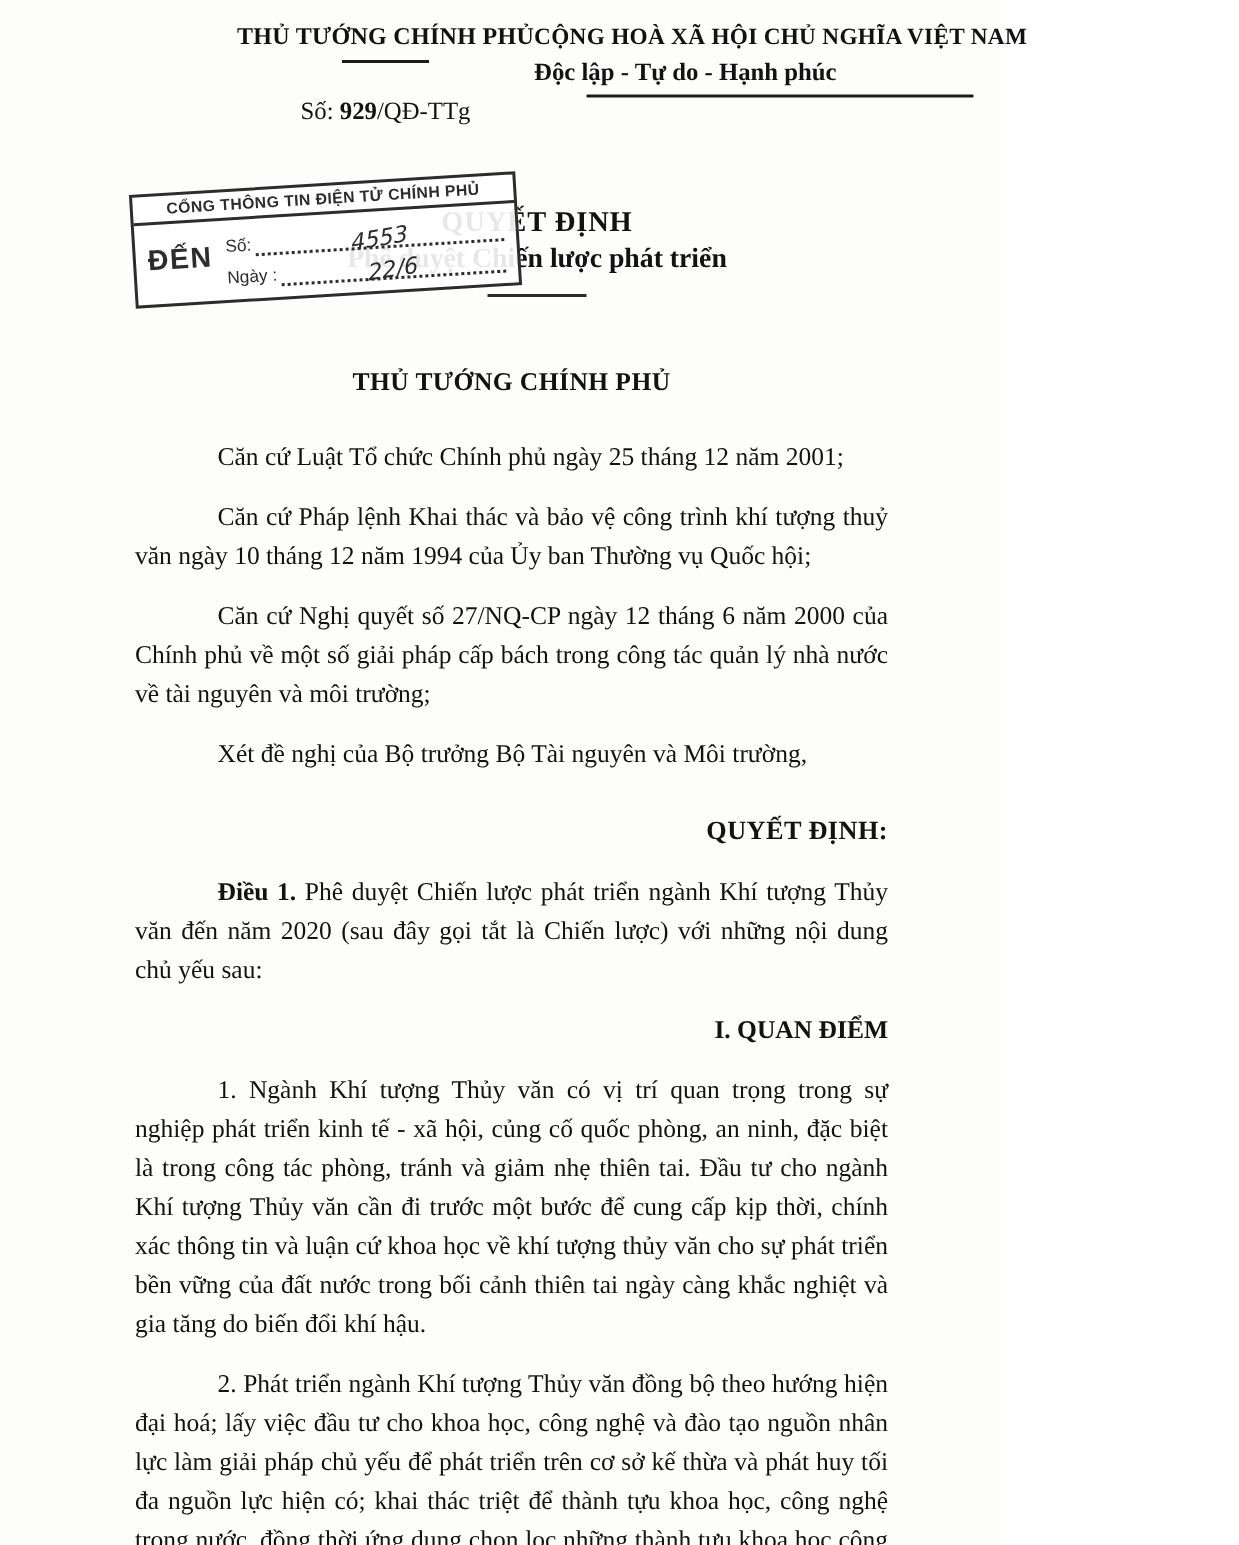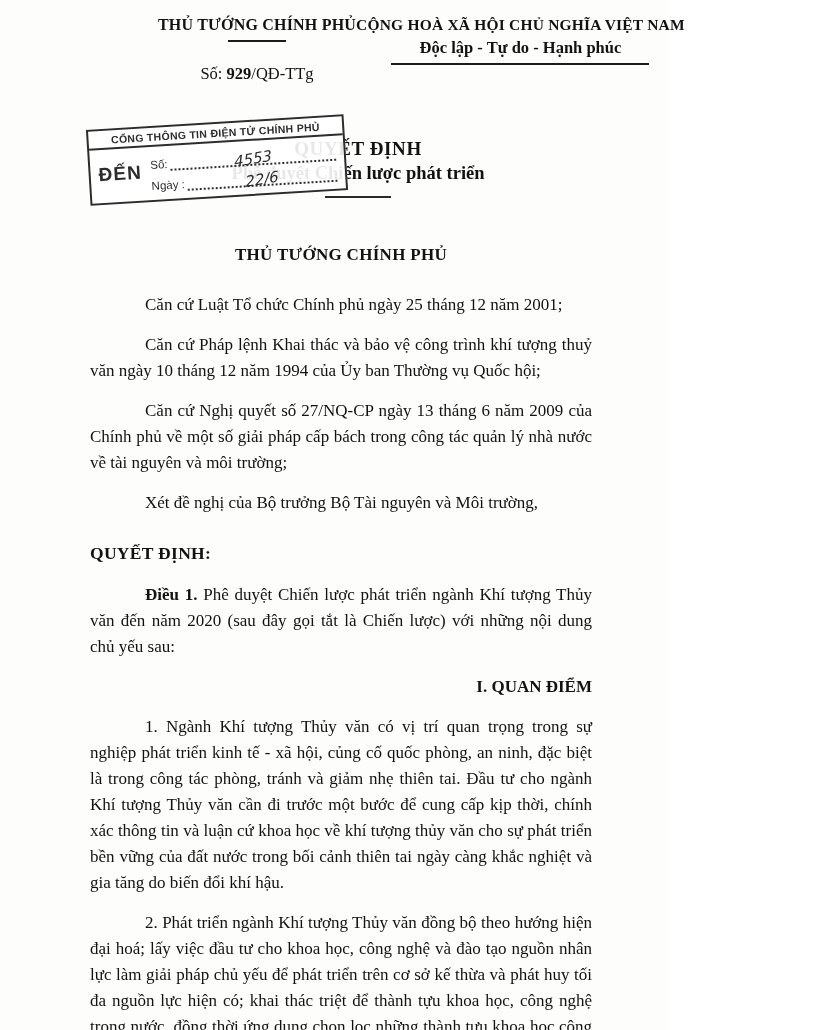--- a/index.html
+++ b/index.html
@@ -17,21 +17,21 @@
     background:#fdfdfc;
   }
 
   
   .header { display:flex; padding-top:16px; }
   .h-left { margin-left:158px; text-align:center; }
   .h-org { font-weight:bold; font-size:16px; letter-spacing:.2px; white-space:nowrap; }
   .h-org-rule { width:58px; height:2px; background:#1c1c1c; margin:6px auto 0; }
   .h-num { margin-top:22px; font-size:16.5px; white-space:nowrap; }
   .h-num .bold { font-weight:bold; }
-  .h-right { margin-left:auto; margin-right:26px; text-align:center; }
+  .h-right { margin-left:auto; margin-right:26px; }
   .h-country { font-weight:bold; font-size:15.5px; white-space:nowrap; letter-spacing:.2px; }
   .h-motto { font-weight:bold; font-size:16.5px; margin-top:4px; white-space:nowrap; }
   .h-motto-rule { width:258px; height:2px; background:#1c1c1c; margin:5px auto 0; }
   .h-date { font-style:italic; font-size:16.5px; margin-top:13px; word-spacing:5px; white-space:nowrap; }
 
   
   .stamp {
     position:absolute; left:88px; top:122px; width:258px;
     transform:rotate(-3.5deg);
     border:2px solid #2c2c2c;
@@ -73,21 +73,21 @@
   .title-rule { width:66px; height:2px; background:#2a2a2a; margin:11px auto 0; }
 
   
   .content {
     margin:0 76px 0 90px;
     font-size:17px; line-height:26px;
     text-align:justify;
   }
   .issuer { text-align:center; font-weight:bold; font-size:17px; margin-top:44px; letter-spacing:.3px; }
   p.para { text-indent:55px; margin-top:14px; }
-  .decision { text-align:left; font-weight:bold; font-size:17.5px; margin-top:24px; letter-spacing:.3px; }
+  .decision { text-align:right; font-weight:bold; font-size:17.5px; margin-top:24px; letter-spacing:.3px; }
   .article { text-indent:55px; margin-top:16px; }
   .article .lead { font-weight:bold; }
   .section-head { font-weight:bold; font-size:17px; margin-top:14px; text-indent:55px; text-align:right; }
 </style>
 </head>
 <body>
 
 <div class="page">
 
   <div class="header">
@@ -124,21 +124,21 @@
     <div class="title-l1">QUYẾT ĐỊNH</div>
     <div class="title-l23">Phê duyệt Chiến lược phát triển</div>
     <div class="title-rule"></div>
   </div>
 
   <div class="content">
     <div class="issuer">THỦ TƯỚNG CHÍNH PHỦ</div>
 
     <p class="para" style="margin-top:24px;">Căn cứ Luật Tổ chức Chính phủ ngày 25 tháng 12 năm 2001;</p>
     <p class="para">Căn cứ Pháp lệnh Khai thác và bảo vệ công trình khí tượng thuỷ văn ngày 10 tháng 12 năm 1994 của Ủy ban Thường vụ Quốc hội;</p>
-    <p class="para">Căn cứ Nghị quyết số 27/NQ-CP ngày 13 tháng 6 năm 2009 của Chính phủ về một số giải pháp cấp bách trong công tác quản lý nhà nước về tài nguyên và môi trường;</p>
+    <p class="para">Căn cứ Nghị quyết số 27/NQ-CP ngày 12 tháng 6 năm 2000 của Chính phủ về một số giải pháp cấp bách trong công tác quản lý nhà nước về tài nguyên và môi trường;</p>
     <p class="para">Xét đề nghị của Bộ trưởng Bộ Tài nguyên và Môi trường,</p>
 
     <div class="decision">QUYẾT ĐỊNH:</div>
 
     <p class="article"><span class="lead">Điều 1.</span><span> Phê duyệt Chiến lược phát triển ngành Khí tượng Thủy văn đến năm 2020 (sau đây gọi tắt là Chiến lược) với những nội dung chủ yếu sau:</span></p>
 
     <div class="section-head">I. QUAN ĐIỂM</div>
 
     <p class="para">1. Ngành Khí tượng Thủy văn có vị trí quan trọng trong sự nghiệp phát triển kinh tế - xã hội, củng cố quốc phòng, an ninh, đặc biệt là trong công tác phòng, tránh và giảm nhẹ thiên tai. Đầu tư cho ngành Khí tượng Thủy văn cần đi trước một bước để cung cấp kịp thời, chính xác thông tin và luận cứ khoa học về khí tượng thủy văn cho sự phát triển bền vững của đất nước trong bối cảnh thiên tai ngày càng khắc nghiệt và gia tăng do biến đổi khí hậu.</p>
     <p class="para">2. Phát triển ngành Khí tượng Thủy văn đồng bộ theo hướng hiện đại hoá; lấy việc đầu tư cho khoa học, công nghệ và đào tạo nguồn nhân lực làm giải pháp chủ yếu để phát triển trên cơ sở kế thừa và phát huy tối đa nguồn lực hiện có; khai thác triệt để thành tựu khoa học, công nghệ trong nước, đồng thời ứng dụng chọn lọc những thành tựu khoa học công nghệ tiên tiến trên thế giới.</p>

